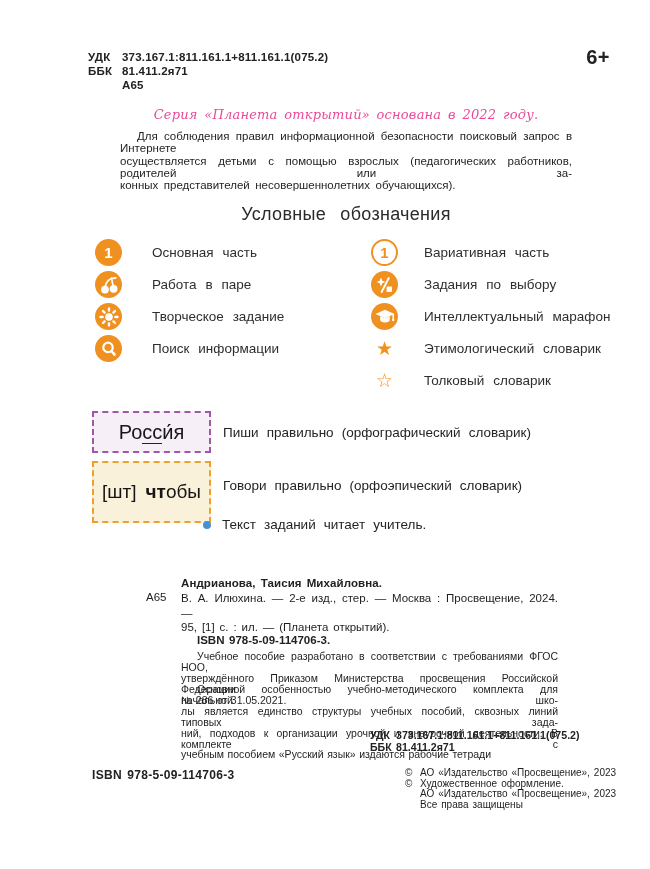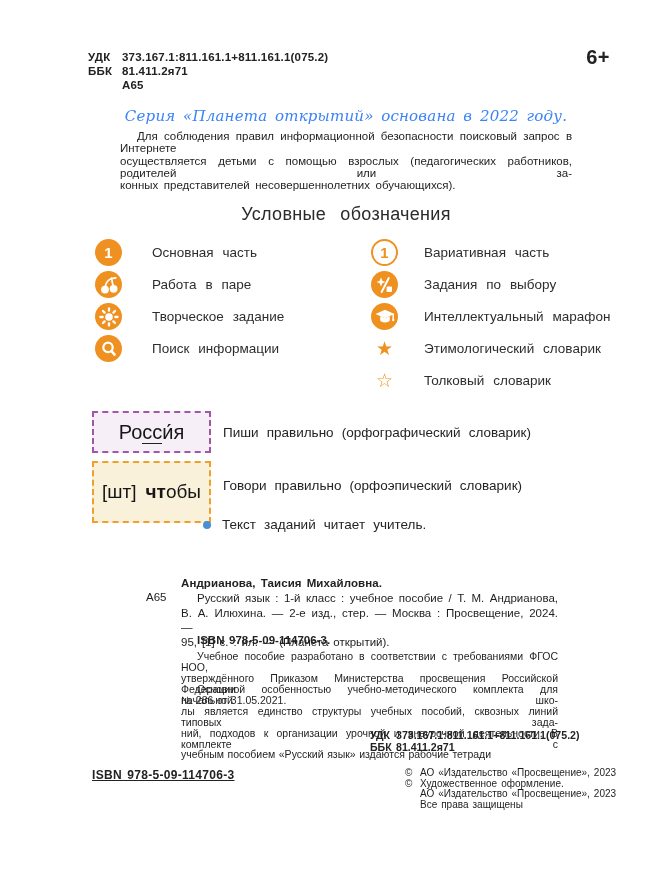--- a/index.html
+++ b/index.html
@@ -17,21 +17,21 @@
     font-family:"Liberation Sans", sans-serif;color:var(--text);
     overflow:hidden;
   }
   .abs{position:absolute;}
   
   .meta-row{font-size:11.5px;font-weight:600;line-height:14px;letter-spacing:.2px;white-space:nowrap;}
   .meta-label{display:inline-block;width:34px;}
   .age-badge{font-size:20px;font-weight:600;letter-spacing:.5px;}
   
   .series{width:452px;text-align:center;font-family:"DejaVu Serif", serif;font-style:italic;
-          font-size:15px;letter-spacing:.2px;word-spacing:.18em;color:#3b82f6;}
+          font-size:13px;letter-spacing:.2px;word-spacing:.18em;color:#ec4899;}
   .para{font-size:11.5px;line-height:12.3px;word-spacing:.2em;color:#1e1e1e;}
   .jline{text-align:justify;text-align-last:justify;}
   .ind{text-indent:17px;}
   
   .legend-title{width:452px;text-align:center;font-size:18px;font-weight:500;
                 letter-spacing:.3px;word-spacing:.5em;color:#2a2a2a;}
   .legend-row{display:flex;align-items:center;height:27px;margin-bottom:5px;}
   .legend-icon{width:27px;height:27px;flex:none;display:flex;align-items:center;justify-content:center;}
   .icon-circle{width:27px;height:27px;border-radius:50%;background:var(--orange);
                display:flex;align-items:center;justify-content:center;box-sizing:border-box;}
@@ -58,21 +58,21 @@
   .imprint-author{font-size:11.5px;font-weight:700;letter-spacing:.1px;word-spacing:.15em;white-space:nowrap;}
   .imprint-code{font-size:11.5px;}
   .bib{width:377px;font-size:11.5px;line-height:14.6px;word-spacing:.15em;color:#1e1e1e;}
   .bib .ind2{text-indent:16px;}
   .isbn-line{font-size:11.5px;word-spacing:.12em;}
   .small-para{width:377px;font-size:10.5px;line-height:10.9px;word-spacing:.06em;color:#1e1e1e;}
   .small-para .ind2{text-indent:16px;}
   .udk-row{font-size:10.6px;font-weight:700;line-height:11.6px;white-space:nowrap;}
   .udk-row .lab{display:inline-block;width:26px;}
   
-  .footer-isbn{font-size:12px;font-weight:700;letter-spacing:.3px;word-spacing:.15em;text-decoration:underline;}
+  .footer-isbn{font-size:12px;font-weight:700;letter-spacing:.3px;word-spacing:.15em;}
   .cp-block{width:205px;font-size:10px;line-height:10.6px;color:#1e1e1e;}
   .cp-row{display:flex;}
   .cp-prefix{width:15px;flex:none;}
   .cp-text{word-spacing:.12em;white-space:nowrap;}
 </style>
 </head>
 <body>
 
 <div class="abs" style="left:88px;top:50px;">
   <div class="meta-row"><span class="meta-label">УДК</span><span>373.167.1:811.161.1+811.161.1(075.2)</span></div>
@@ -208,21 +208,20 @@
 </div>
 <div class="abs sample-label" style="left:223px;top:478px;">Говори правильно (орфоэпический словарик)</div>
 
 <div class="abs dot" style="left:203px;top:521px;"></div>
 <div class="abs teacher-note" style="left:222px;top:517px;">Текст заданий читает учитель.</div>
 
 <div class="abs imprint-author" style="left:181px;top:577px;">Андрианова, Таисия Михайловна.</div>
 <div class="abs imprint-code" style="left:146px;top:591px;">А65</div>
 
 <div class="abs bib" style="left:181px;top:591px;">
-  <div class="jline ind2">Русский язык : 1-й класс : учебное пособие / Т. М. Андрианова,</div>
   <div class="jline">В. А. Илюхина. — 2-е изд., стер. — Москва : Просвещение, 2024. —</div>
   <div>95, [1] с. : ил. — (Планета открытий).</div>
 </div>
 
 <div class="abs isbn-line" style="left:197px;top:634px;font-weight:bold;">ISBN 978-5-09-114706-3.</div>
 
 <div class="abs small-para" style="left:181px;top:651px;">
   <div class="jline ind2">Учебное пособие разработано в соответствии с требованиями ФГОС НОО,</div>
   <div class="jline">утверждённого Приказом Министерства просвещения Российской Федерации</div>
   <div>№ 286 от 31.05.2021.</div>

